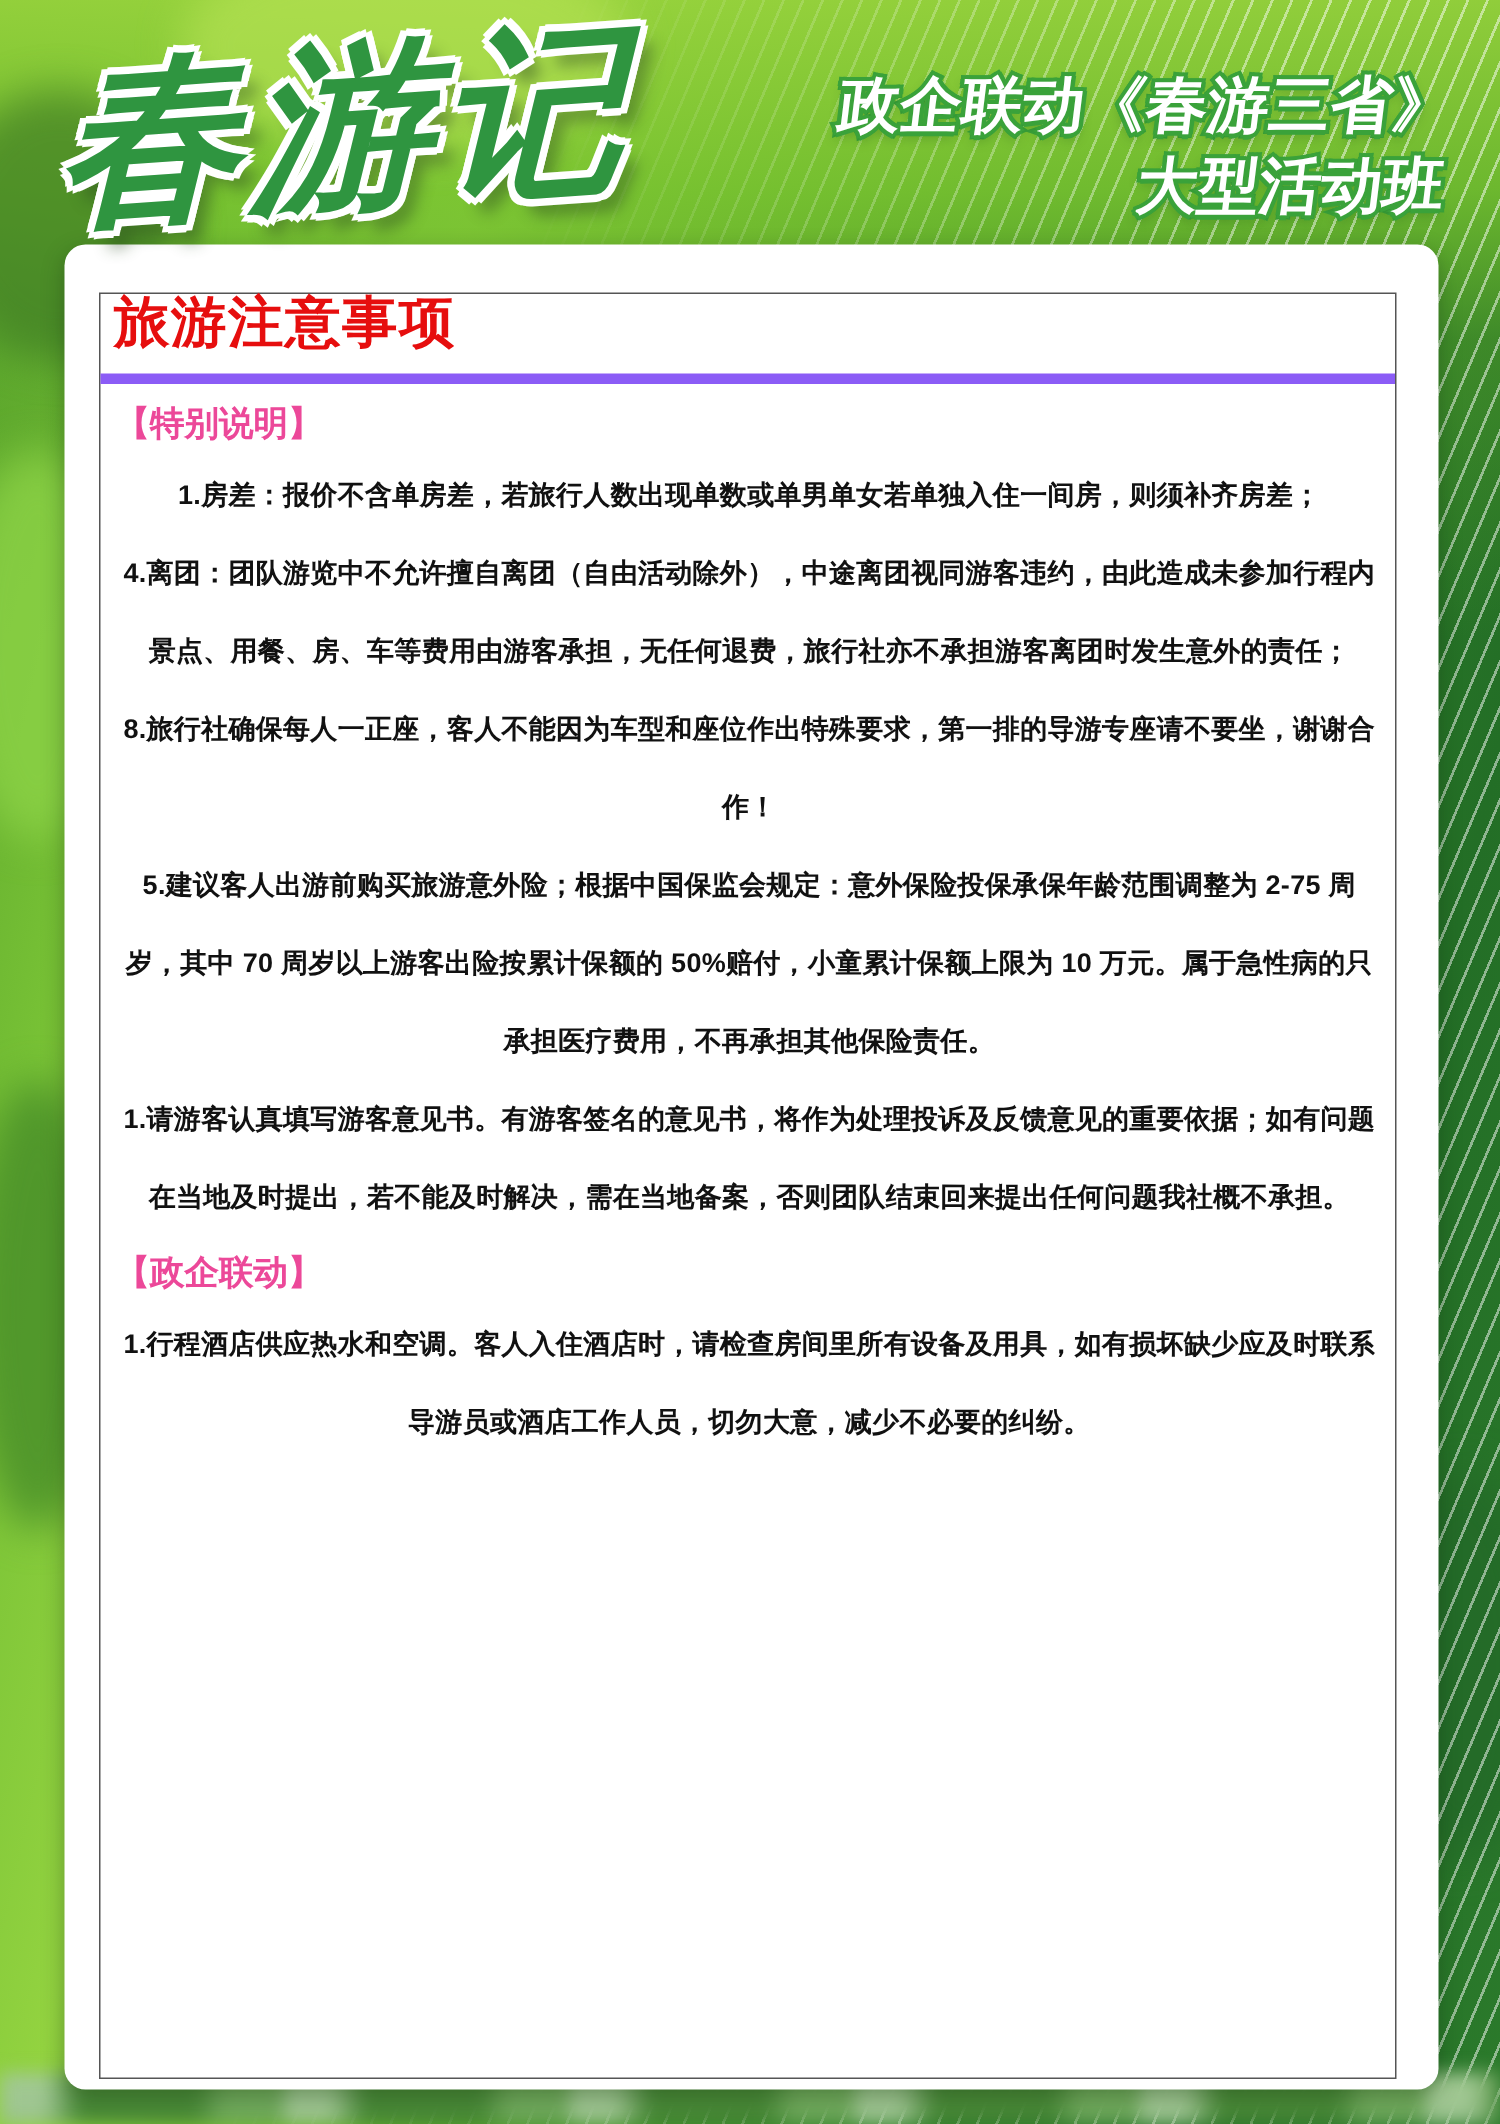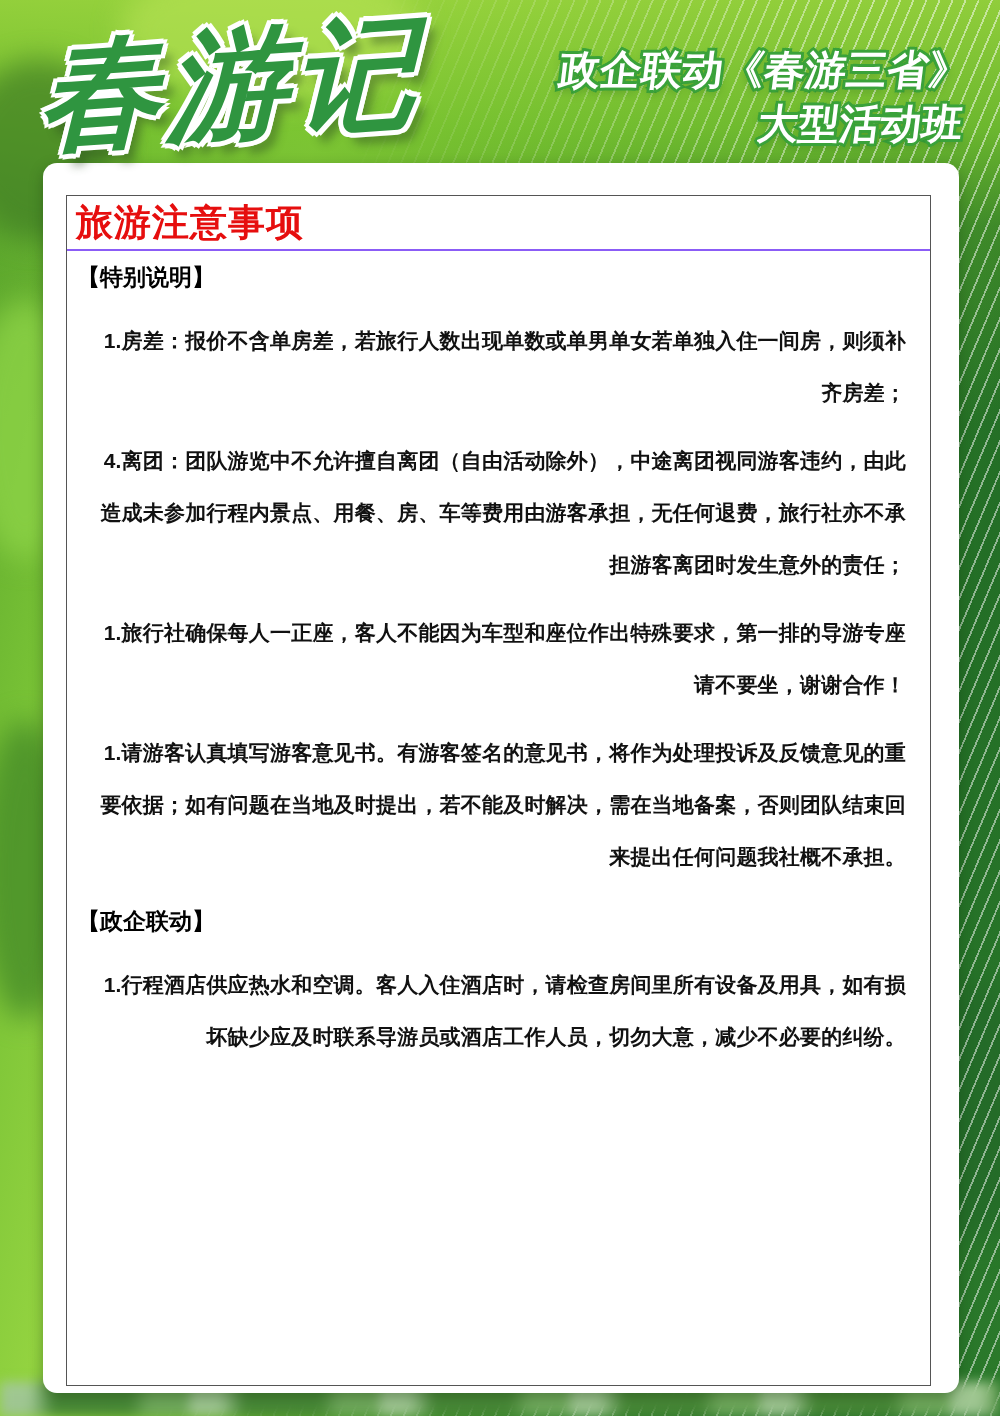--- a/index.html
+++ b/index.html
@@ -64,33 +64,33 @@
   .card{
     position:absolute;left:43px;top:163px;width:916px;height:1230px;z-index:3;
     background:#ffffff;border-radius:14px;
     box-shadow:0 5px 14px rgba(20,50,15,.35);
   }
   .frame{
     position:absolute;left:23px;right:28px;top:32px;bottom:7px;
     border:1px solid #555;background:#fff;
   }
   .title-bar{
-    height:53px;border-bottom:2px solid #8b5cf6;display:flex;align-items:center;
+    height:53px;border-bottom:7px solid #8b5cf6;display:flex;
     padding-left:9px;
   }
   .page-title{
     color:#e60e0e;font-size:37px;font-weight:700;letter-spacing:1px;line-height:1;
   }
   .content{padding:2px 8px 0 10px;color:#111;}
   .section-heading{
-    color:#000000;font-size:23px;font-weight:700;line-height:44px;margin:2px 0 0 0;
+    color:#ec4899;font-size:23px;font-weight:700;line-height:44px;margin:2px 0 0 0;
   }
   .notice{
-    font-size:21px;font-weight:600;line-height:52px;margin:16px;
-    letter-spacing:.2px;text-align:right;
+    font-size:18px;font-weight:600;line-height:52px;margin:0;
+    letter-spacing:.2px;text-align:center;
   }
 </style>
 </head>
 <body>
 
 <div class="bg-base"></div>
 <div class="bg-blob blob1"></div>
 <div class="bg-blob blob2"></div>
 <div class="bg-blob blob3"></div>
 <div class="bg-blob blob4"></div>
@@ -107,20 +107,21 @@
 
 <div class="card">
   <div class="frame">
     <div class="title-bar">
       <span class="page-title">旅游注意事项</span>
     </div>
     <div class="content">
       <h3 class="section-heading">【特别说明】</h3>
       <p class="notice">1.房差：报价不含单房差，若旅行人数出现单数或单男单女若单独入住一间房，则须补齐房差；</p>
       <p class="notice">4.离团：团队游览中不允许擅自离团（自由活动除外），中途离团视同游客违约，由此造成未参加行程内景点、用餐、房、车等费用由游客承担，无任何退费，旅行社亦不承担游客离团时发生意外的责任；</p>
-      <p class="notice">1.旅行社确保每人一正座，客人不能因为车型和座位作出特殊要求，第一排的导游专座请不要坐，谢谢合作！</p>
+      <p class="notice">8.旅行社确保每人一正座，客人不能因为车型和座位作出特殊要求，第一排的导游专座请不要坐，谢谢合作！</p>
+      <p class="notice">5.建议客人出游前购买旅游意外险；根据中国保监会规定：意外保险投保承保年龄范围调整为 2-75 周岁，其中 70 周岁以上游客出险按累计保额的 50%赔付，小童累计保额上限为 10 万元。属于急性病的只承担医疗费用，不再承担其他保险责任。</p>
       <p class="notice">1.请游客认真填写游客意见书。有游客签名的意见书，将作为处理投诉及反馈意见的重要依据；如有问题在当地及时提出，若不能及时解决，需在当地备案，否则团队结束回来提出任何问题我社概不承担。</p>
       <h3 class="section-heading">【政企联动】</h3>
       <p class="notice">1.行程酒店供应热水和空调。客人入住酒店时，请检查房间里所有设备及用具，如有损坏缺少应及时联系导游员或酒店工作人员，切勿大意，减少不必要的纠纷。</p>
 
     </div>
   </div>
 </div>
 
 </body></html>

